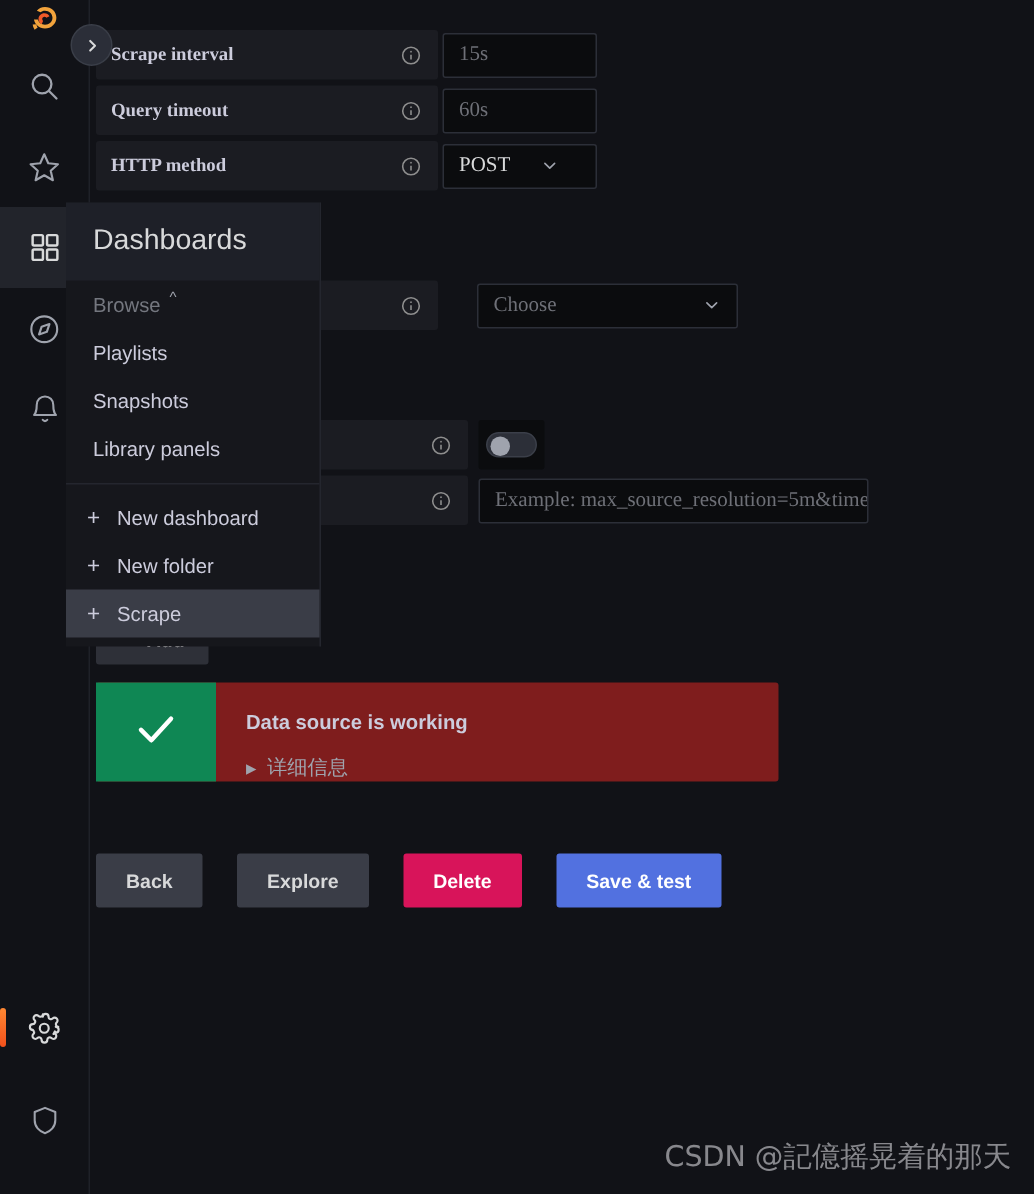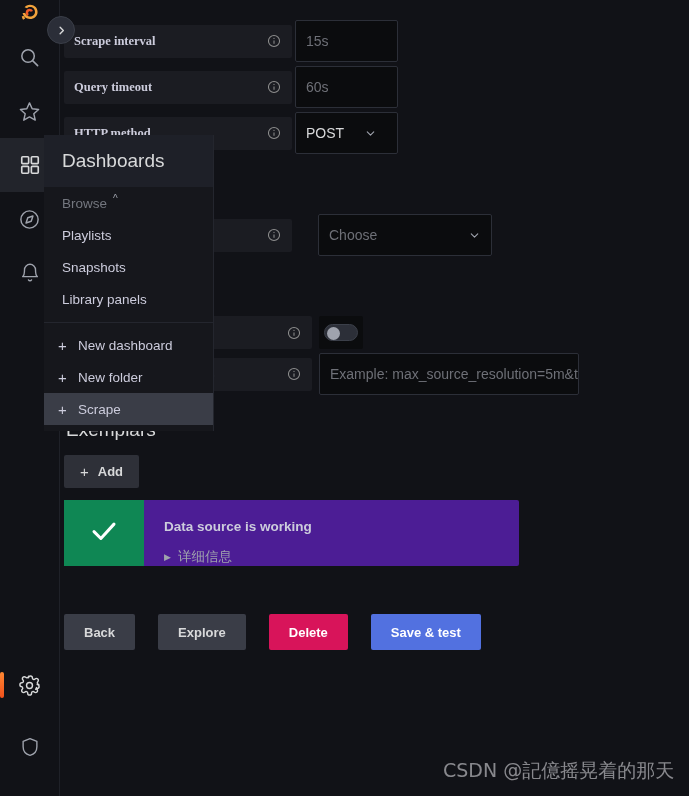--- a/index.html
+++ b/index.html
@@ -96,27 +96,27 @@
     display: flex; align-items: center; justify-content: space-between;
     padding: 0 11px 0 10px;
     border-radius: 2px;
     font-size: 12.5px; font-weight: bold; color: #ccccdc; font-family: Liberation Serif, serif;
   }
   .field-label .lbl { white-space: nowrap; }
   .info-icon { color: #8e8e8e; display: flex; align-items: center; }
 
   .field-input {
     margin-left: 3px;
-    height: 42px;
+    height: 30px;
     background: #0b0c0e;
     border: 1px solid #2c2f38;
     border-radius: 2px;
     display: flex; align-items: center;
     padding: 0 10px;
-    font-size: 14px; color: #6e7077;
+    font-size: 14px; color: #6e7077; font-family: Liberation Serif, serif;
   }
   .w-small { width: 103px; }
   .w-select { width: 103px; justify-content: flex-start; color: #d8d9da; gap: 20px; }
   .w-choose { width: 174px; justify-content: space-between; margin-left: 26px; }
   .w-choose .txt { color: #6e7077; }
   .w-wide { width: 260px; }
   .chev { color: #9fa3ad; display: flex; align-items: center; }
 
   .section-title {
     font-size: 19px; color: #d8d9da; font-weight: normal;
@@ -146,21 +146,21 @@
     display: inline-flex; align-items: center; justify-content: center;
   }
   .btn-add {
     background: #2e3038; color: #d8d9da;
     height: 33px; padding: 0 16px; gap: 9px;
   }
   .btn-add .p { font-size: 15px; font-weight: normal; }
 
   .alert {
     display: flex; align-items: stretch;
-    background: #4c1d95;
+    background: #7f1d1d;
     width: 455px; margin-top: 12px;
     border-radius: 2px;
   }
   .alert-icon {
     width: 80px; background: #0f8754;
     display: flex; align-items: center; justify-content: center;
     color: #ffffff;
   }
   .alert-body { padding: 19px 0 0 20px; }
   .alert-title { font-size: 13.5px; font-weight: bold; color: #ccccdc; }

